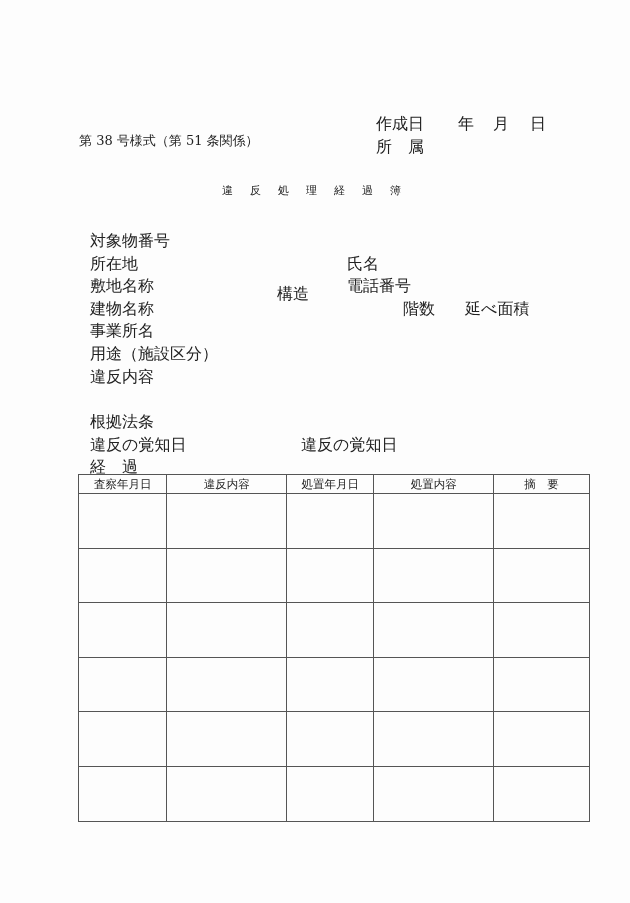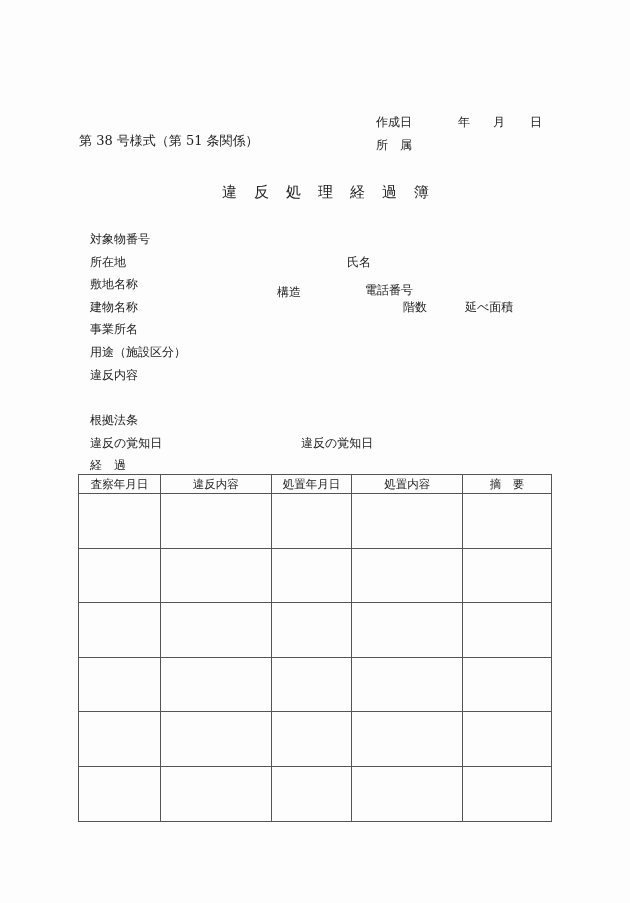--- a/index.html
+++ b/index.html
@@ -1,42 +1,42 @@
 <!DOCTYPE html>
 <html><head>
 <meta charset="utf-8">
 <style>
   html,body{margin:0;padding:0;}
   body{width:630px;height:903px;background:#fdfdfd;position:relative;overflow:hidden;
        font-family:"DejaVu Serif","Liberation Serif",serif;color:#222;}
-  .t{position:absolute;font-size:12px;white-space:nowrap;line-height:1;}
+  .t{position:absolute;font-size:16px;white-space:nowrap;line-height:1;}
   .form-no{font-size:13px;margin-top:37px;}
-  .title{letter-spacing:17px;font-size:15px;}
-  table{position:absolute;left:78px;top:474px;border-collapse:collapse;width:474px;}
+  .title{letter-spacing:17px;font-size:11px;}
+  table{position:absolute;left:78px;top:474px;border-collapse:collapse;width:512px;}
   td,th{border:1px solid #555;padding:0;font-weight:normal;font-size:11.5px;text-align:center;}
   th{height:18px;}
   td{height:53.6px;}
 </style>
 </head>
 <body>
 
 <div class="t form-no" style="left:79px;top:97px;">第 38 号様式（第 51 条関係）</div>
 <div class="t" style="left:376px;top:116px;">作成日</div>
 <div class="t" style="left:458px;top:116px;">年</div>
 <div class="t" style="left:493px;top:116px;">月</div>
 <div class="t" style="left:530px;top:116px;">日</div>
 <div class="t" style="left:376px;top:139px;text-align:center;">所　属</div>
 
 <div class="t title" style="left:222px;top:185px;">違反処理経過簿</div>
 
 <div class="t" style="left:90px;top:233px;">対象物番号</div>
 <div class="t" style="left:90px;top:256px;">所在地</div>
 <div class="t" style="left:347px;top:256px;">氏名</div>
 <div class="t" style="left:90px;top:278px;text-align:center;">敷地名称</div>
-<div class="t" style="left:347px;top:284px;margin-left:18px;">電話番号</div>
+<div class="t" style="left:347px;top:278px;">電話番号</div>
 <div class="t" style="left:90px;top:301px;">建物名称</div>
 <div class="t" style="left:277px;top:286px;">構造</div>
 <div class="t" style="left:370px;top:301px;padding-left:33px;">階数</div>
 <div class="t" style="left:441px;top:301px;margin-left:24px;">延べ面積</div>
 <div class="t" style="left:90px;top:323px;">事業所名</div>
 <div class="t" style="left:90px;top:346px;">用途（施設区分）</div>
 <div class="t" style="left:90px;top:369px;">違反内容</div>
 <div class="t" style="left:90px;top:414px;">根拠法条</div>
 <div class="t" style="left:90px;top:437px;">違反の覚知日</div>
 <div class="t" style="left:301px;top:437px;">違反の覚知日</div>

